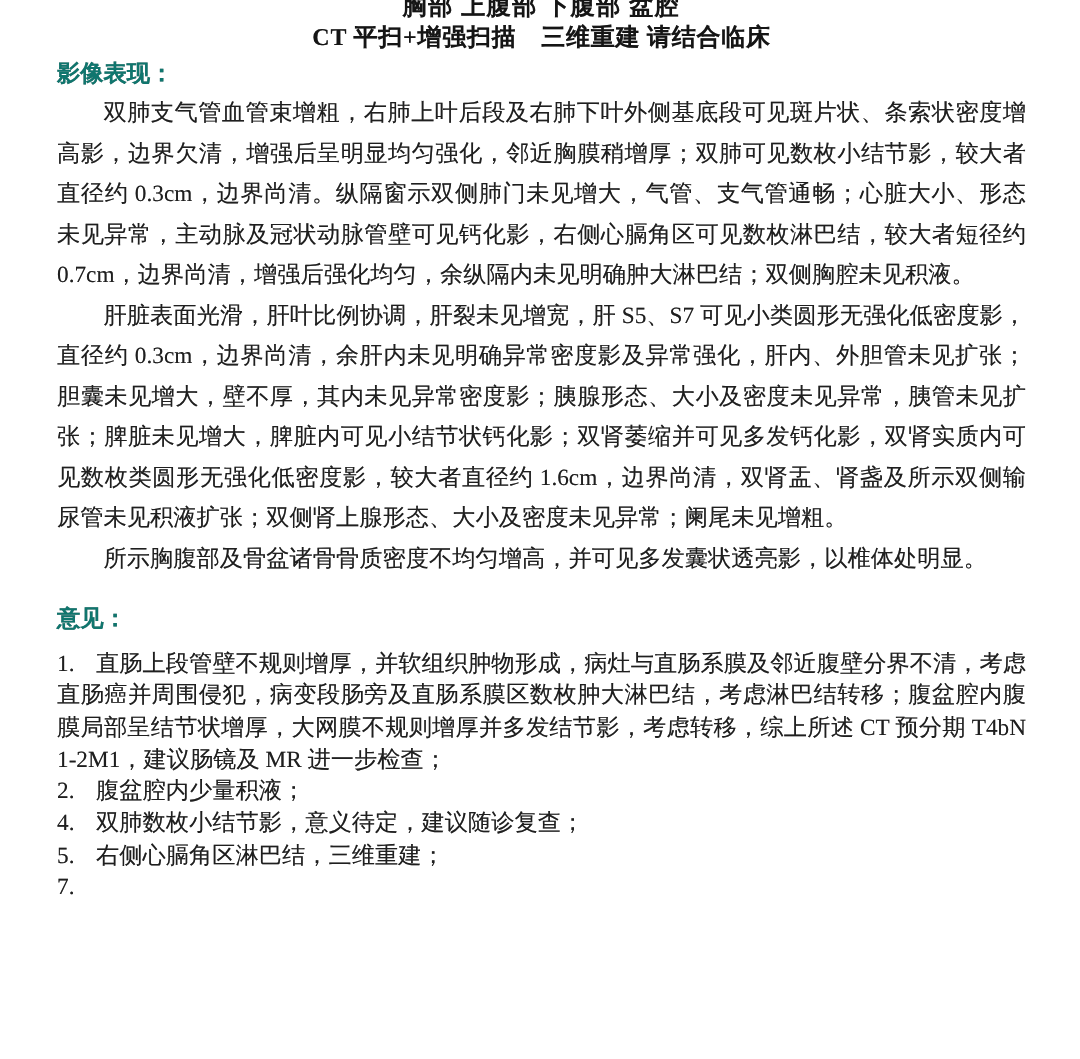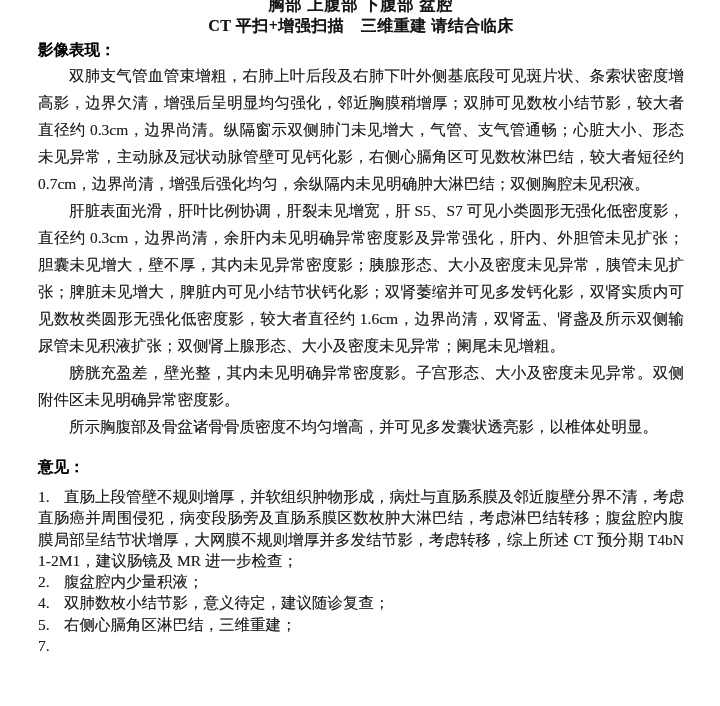--- a/index.html
+++ b/index.html
@@ -34,21 +34,21 @@
     letter-spacing: 1px;
   }
   .doc-header .line2 {
     letter-spacing: 0.5px;
   }
   .section-heading {
     font-weight: bold;
     font-size: 15.5px;
     line-height: 21px;
     margin: 0;
-    color: #000000;
+    color: #0f766e;
   }
   .findings-heading { margin-top: 3px; }
   .impression-heading { margin-top: 16px; margin-bottom: 9px; }
   .para {
     margin: 0;
     font-size: 15.5px;
     line-height: 27px;
     text-align: justify;
     text-justify: inter-ideograph;
     text-indent: 2em;
@@ -82,21 +82,20 @@
   <div class="doc-header">
     <div class="line1">胸部 上腹部 下腹部 盆腔</div>
     <div class="line2">CT 平扫+增强扫描　三维重建 请结合临床</div>
   </div>
 
   <div class="section-heading findings-heading">影像表现：</div>
 
   <div class="findings-block">
     <p class="para">双肺支气管血管束增粗，右肺上叶后段及右肺下叶外侧基底段可见斑片状、条索状密度增高影，边界欠清，增强后呈明显均匀强化，邻近胸膜稍增厚；双肺可见数枚小结节影，较大者直径约 0.3cm，边界尚清。纵隔窗示双侧肺门未见增大，气管、支气管通畅；心脏大小、形态未见异常，主动脉及冠状动脉管壁可见钙化影，右侧心膈角区可见数枚淋巴结，较大者短径约 0.7cm，边界尚清，增强后强化均匀，余纵隔内未见明确肿大淋巴结；双侧胸腔未见积液。</p>
     <p class="para">肝脏表面光滑，肝叶比例协调，肝裂未见增宽，肝 S5、S7 可见小类圆形无强化低密度影，直径约 0.3cm，边界尚清，余肝内未见明确异常密度影及异常强化，肝内、外胆管未见扩张；胆囊未见增大，壁不厚，其内未见异常密度影；胰腺形态、大小及密度未见异常，胰管未见扩张；脾脏未见增大，脾脏内可见小结节状钙化影；双肾萎缩并可见多发钙化影，双肾实质内可见数枚类圆形无强化低密度影，较大者直径约 1.6cm，边界尚清，双肾盂、肾盏及所示双侧输尿管未见积液扩张；双侧肾上腺形态、大小及密度未见异常；阑尾未见增粗。</p>
-    <p class="para">膀胱充盈差，壁光整，其内未见明确异常密度影。子宫形态、大小及密度未见异常。双侧附件区未见明确异常密度影。</p>
     <p class="para">所示胸腹部及骨盆诸骨骨质密度不均匀增高，并可见多发囊状透亮影，以椎体处明显。</p>
   </div>
 
   <div class="section-heading impression-heading">意见：</div>
 
   <div class="impression-list">
 
     <p class="impression-item">
       <span class="item-num">1.</span><span>直肠上段管壁不规则增厚，并软组织肿物形成，病灶与直肠系膜及邻近腹壁分界不清，考虑直肠癌并周围侵犯，病变段肠旁及直肠系膜区数枚肿大淋巴结，考虑淋巴结转移；腹盆腔内腹膜局部呈结节状增厚，大网膜不规则增厚并多发结节影，考虑转移，综上所述 CT 预分期 T4bN1-2M1，建议肠镜及 MR 进一步检查；</span>
     </p>

